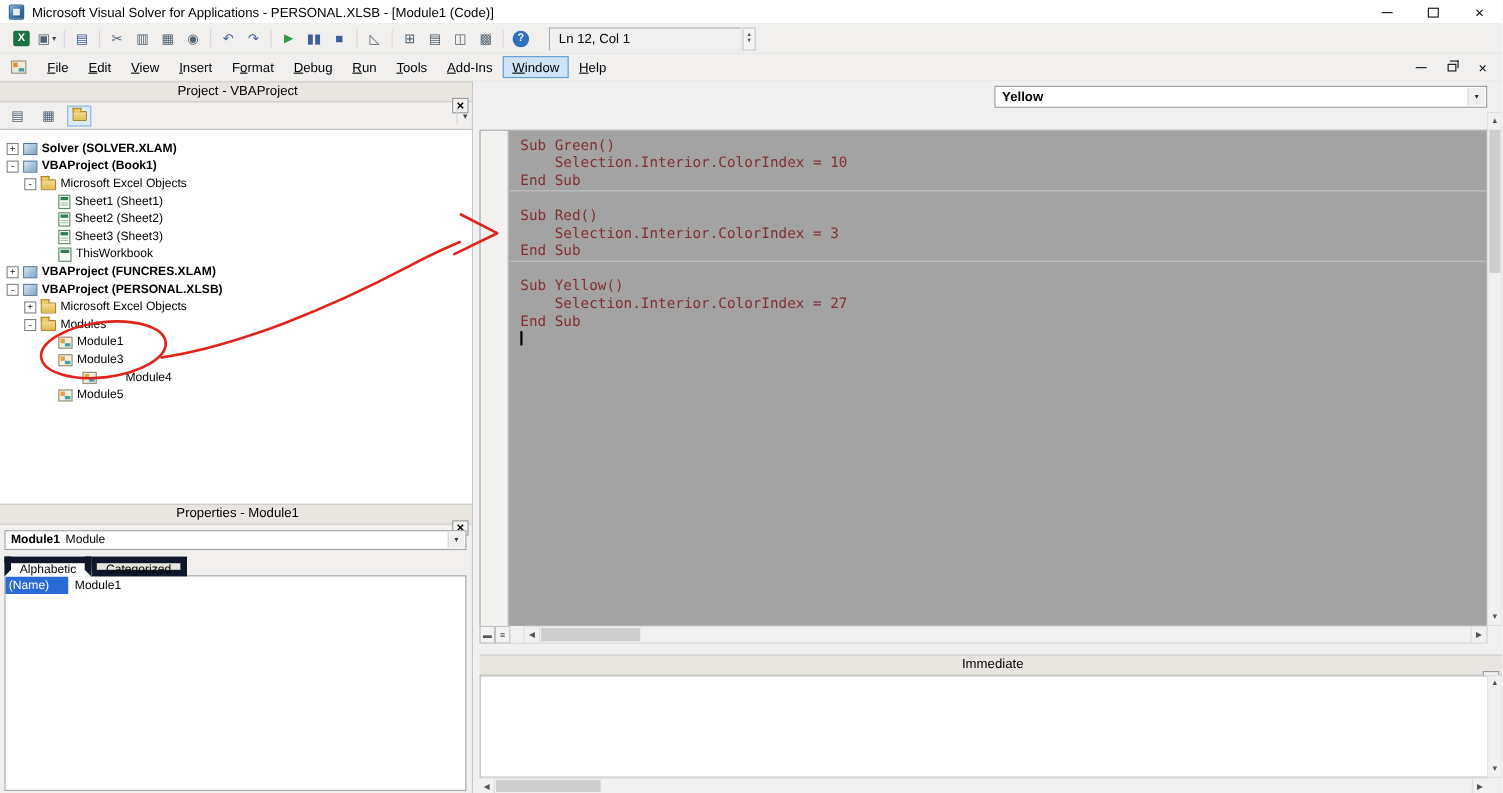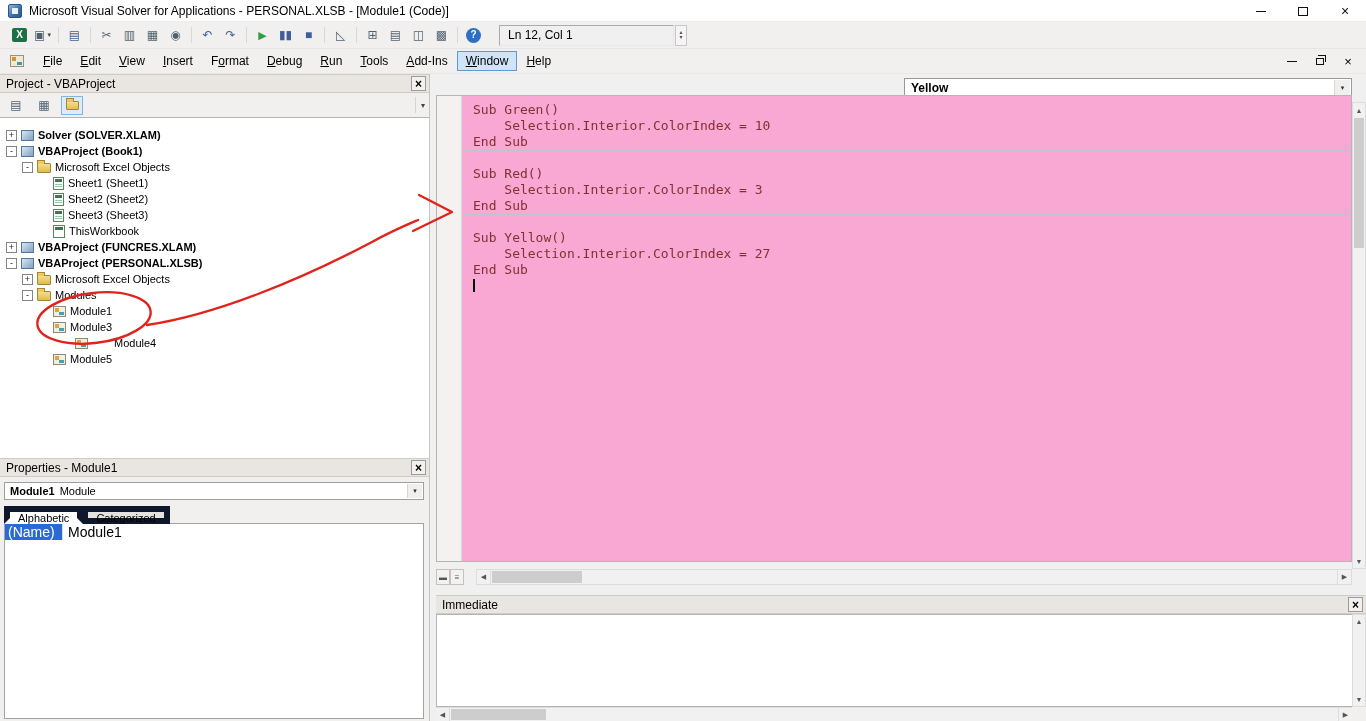--- a/index.html
+++ b/index.html
@@ -39,21 +39,21 @@
 .child-icon::after{content:"";position:absolute;right:1px;bottom:1px;width:5px;height:3px;background:#3f9ba4;}
 .menu-items{display:flex;align-items:center;height:100%;}
 .menu-item{padding:3px 9px;white-space:nowrap;}
 .menu-item.active{background:var(--menu-hl,#cfe5f7);border:1px solid #5e9bd3;padding:2px 8px;}
 .mdi-controls{margin-left:auto;display:flex;align-items:center;height:100%;padding-right:8px;gap:8px;}
 .mdi-btn{width:20px;height:20px;display:flex;align-items:center;justify-content:center;font-size:13px;}
 .restore-glyph{position:relative;display:inline-block;width:8px;height:7px;border:1px solid #111;background:#f1f0ef;}
 .restore-glyph::before{content:"";position:absolute;left:1px;top:-4px;width:7px;height:6px;border:1px solid #111;border-left:none;border-bottom:none;}
 
 
-.panel-header{height:19px;background:#e9e6e2;border-top:1px solid #cfccc7;border-bottom:1px solid #cfccc7;display:flex;align-items:center;padding:0 3px 0 6px;font-size:12px;}
+.panel-header{height:19px;background:#e9e6e2;border-top:1px solid #cfccc7;border-bottom:1px solid #cfccc7;display:flex;align-items:center;padding:0 3px 0 6px;font-size:12px;flex-direction:column;}
 .panel-close{margin-left:auto;width:15px;height:15px;border:1px solid #9b9b9b;background:#f2f1ef;display:flex;align-items:center;justify-content:center;font-size:12px;font-weight:bold;line-height:1;}
 
 
 .project-panel{position:absolute;left:0;top:74px;width:430px;height:384px;background:#f1f0ef;border-right:1px solid #c5c5c5;}
 .project-toolbar{height:24px;display:flex;align-items:center;padding-left:5px;gap:6px;position:relative;}
 .pt-btn{width:22px;height:19px;display:flex;align-items:center;justify-content:center;font-size:12px;color:#4f6276;}
 .pt-btn.pressed{background:#dcebfa;border:1px solid #84b4e0;}
 .pt-chevron{position:absolute;right:4px;top:4px;font-size:8px;color:#444;border-left:1px solid #d5d4d3;padding-left:5px;height:16px;display:flex;align-items:center;}
 .mini-folder{width:13px;height:9px;background:linear-gradient(#f4dd8f,#e3bd55);border:1px solid #a8862e;border-radius:1px;position:relative;}
 .mini-folder::before{content:"";position:absolute;left:-1px;top:-4px;width:6px;height:3px;background:#e9c963;border:1px solid #a8862e;border-bottom:none;}
@@ -78,32 +78,32 @@
 
 .properties-panel{position:absolute;left:0;top:458px;width:430px;height:263px;background:#f1f0ef;border-right:1px solid #c5c5c5;}
 .obj-selector{position:absolute;left:4px;right:5px;top:24px;height:18px;background:#fff;border:1px solid #9f9f9f;display:flex;align-items:center;padding-left:5px;font-size:11px;}
 .sel-bold{font-weight:bold;}
 .sel-type{margin-left:5px;}
 .combo-arrow{position:absolute;right:1px;top:1px;bottom:1px;width:15px;background:#f0efee;border-left:1px solid #d6d6d6;display:flex;align-items:center;justify-content:center;font-size:7px;color:#333;font-weight:normal;}
 .props-tabs{position:absolute;left:4px;top:48px;height:18px;display:flex;z-index:2;font-size:11px;}
 .props-tab{padding:0 8px 3px;border:6px solid #0f172a;background:#e7e4e0;margin-right:-1px;}
 .props-tab.active{background:#fff;border-bottom-color:#fff;z-index:3;}
 .props-grid{position:absolute;left:4px;right:5px;top:65px;bottom:2px;background:#fff;border:1px solid #a3a3a3;}
-.prop-row{display:flex;height:16px;font-size:14px;align-items:stretch;}
+.prop-row{display:flex;height:16px;font-size:11px;align-items:stretch;}
 .prop-name{width:57px;padding-left:3px;line-height:16px;}
 .prop-name.selected{background:var(--sel-color,#2a6ad4);color:#fff;}
 .prop-value{flex:1;padding-left:5px;line-height:16px;border-left:1px solid #dcdcdc;}
 
 
 .code-window{position:absolute;left:436px;top:74px;width:930px;height:511px;background:#f0f0f0;}
 .combo{position:absolute;top:4px;height:20px;background:#fff;border:1px solid #9a9a9a;font-size:12px;font-weight:bold;display:flex;align-items:center;padding-left:6px;}
 #combo-general{left:4px;width:452px;}
 #combo-proc{left:468px;width:448px;}
 .combo .combo-arrow{width:16px;}
-.code-area{position:absolute;left:0;top:21px;width:916px;height:467px;background:#f9a8d4;border:1px solid #b5b5b5;}
+.code-area{position:absolute;left:0;top:44px;width:916px;height:467px;background:#a3a3a3;border:1px solid #b5b5b5;}
 .code-margin{position:absolute;left:0;top:0;bottom:0;width:25px;background:#f3f2f1;border-right:1px solid #d8d8d8;}
 .code-content{position:absolute;left:26px;top:0;right:0;bottom:0;padding-top:6px;overflow:hidden;}
 .code-line{height:16px;line-height:16px;padding-left:10px;font-family:"DejaVu Sans Mono","Liberation Mono",monospace;font-size:13px;color:var(--code-color,#823030);white-space:pre;}
 .code-line.sep{border-top:1px solid #c3c3c3;}
 .caret{display:inline-block;width:2px;height:13px;background:#000;vertical-align:-2px;animation:blink 1.06s steps(1) infinite;}
 @keyframes blink{50%{opacity:0;}}
 
 
 .sb-btn{display:flex;align-items:center;justify-content:center;font-size:7px;color:#555;background:#f1f1f1;}
 .code-vscroll{position:absolute;right:0;top:28px;width:14px;height:467px;background:#f1f1f1;border:1px solid #dcdcdc;}

